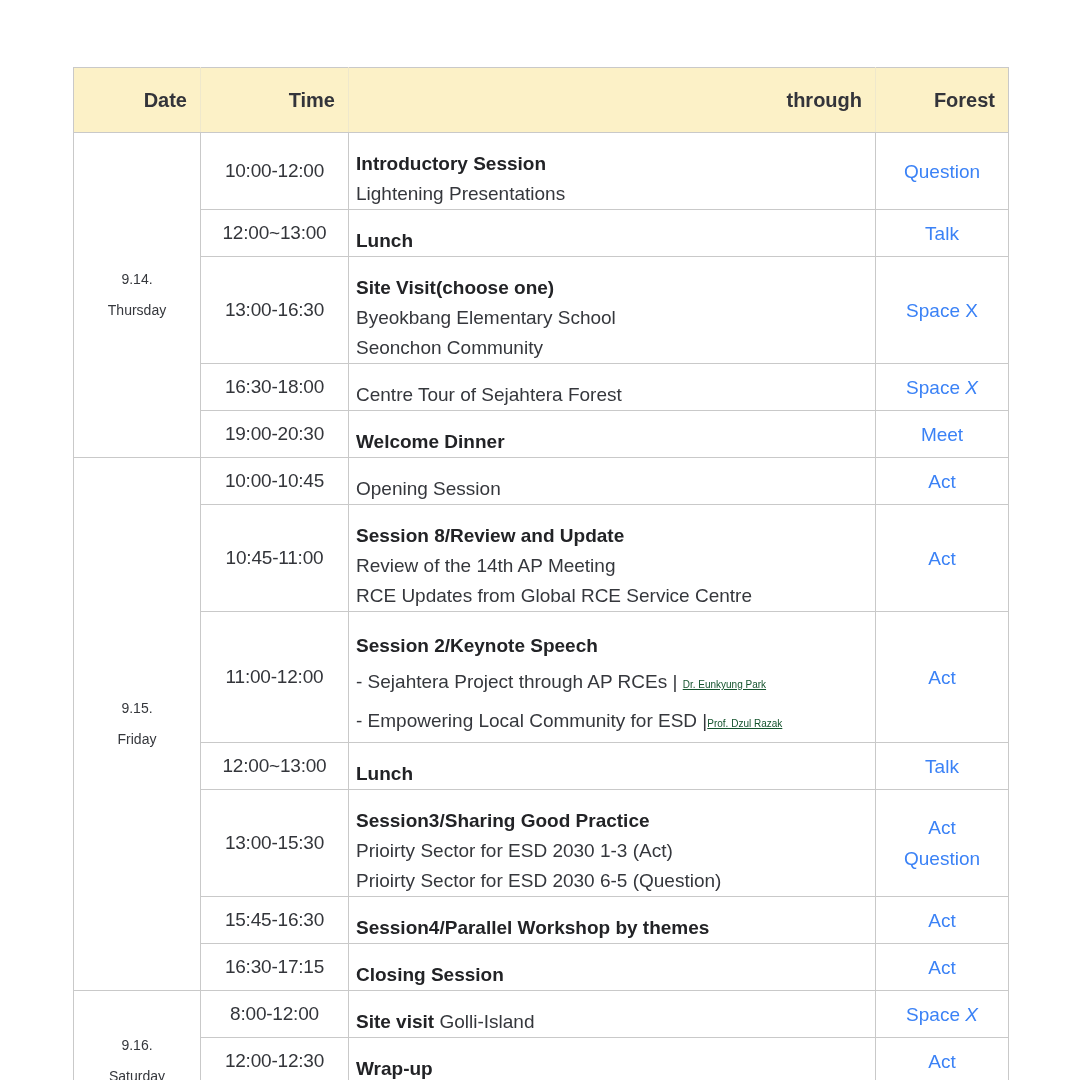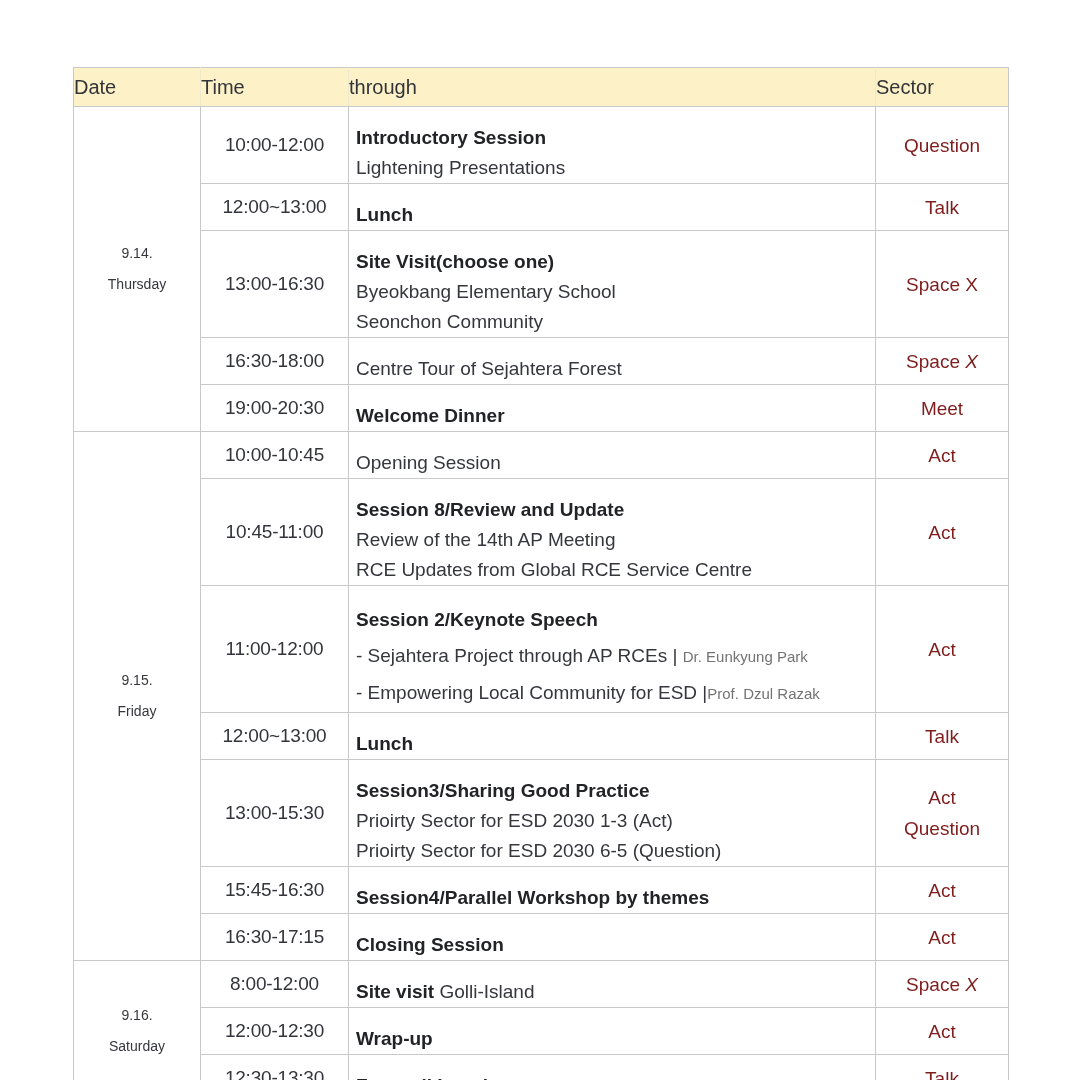--- a/index.html
+++ b/index.html
@@ -12,57 +12,57 @@
     position:absolute;left:73px;top:67px;width:935px;
     border-collapse:collapse;table-layout:fixed;
     font-size:19px;
   }
   col.c-date{width:127px;}
   col.c-time{width:148px;}
   col.c-contents{width:527px;}
   col.c-place{width:133px;}
   th,td{border:1px solid #C9C9C9;vertical-align:middle;overflow:hidden;}
   th{
-    background:#FCF1C7;height:38px;font-weight:400;font-size:20px;
-    color:#33343A;text-align:left;padding:0;
+    background:#FCF1C7;height:38px;font-weight:700;font-size:20px;
+    color:#33343A;text-align:right;padding:13px;
   }
   th:not(:last-child){border-right-color:#EFE8CC;}
   tr{height:39px;}
   tr.rh71{height:71px;}
   tr.rh101{height:101px;}
   tr.rh102{height:102px;}
   tr.rh112{height:112px;}
   td.date{
     text-align:center;line-height:31px;font-size:14px;color:#35373C;padding:0;
   }
   td.time{text-align:center;padding:0;color:#33353A;letter-spacing:-0.2px;}
   td.content{padding:16px 6px 0 7px;text-align:left;}
   td.content .line{line-height:30px;}
   td.content.lh36 .line{line-height:36px;}
-  td.place{text-align:center;padding:0;line-height:31px;color:#7f1d1d;}
+  td.place{text-align:center;padding:0;line-height:31px;color:#3b82f6;}
   .b{font-weight:700;color:#222326;}
-  .sp{font-size:15px;color:#737373;}
+  .sp{font-size:10px;color:#14532d;text-decoration:underline;}
   i.px{font-style:italic;}
 </style>
 </head>
 <body>
 
 <table class="schedule">
   <colgroup>
     <col class="c-date">
       <col class="c-time">
       <col class="c-contents">
       <col class="c-place">
   </colgroup>
   <thead>
     <tr>
       <th>Date</th>
       <th>Time</th>
       <th>through</th>
-      <th>Sector</th>
+      <th>Forest</th>
     </tr>
   </thead>
   <tbody>
 
     <tr class="rh71">
       <td class="date" rowspan="5">
         <div>9.14.</div>
         <div>Thursday</div>
       </td>
       <td class="time">10:00-12:00</td>

